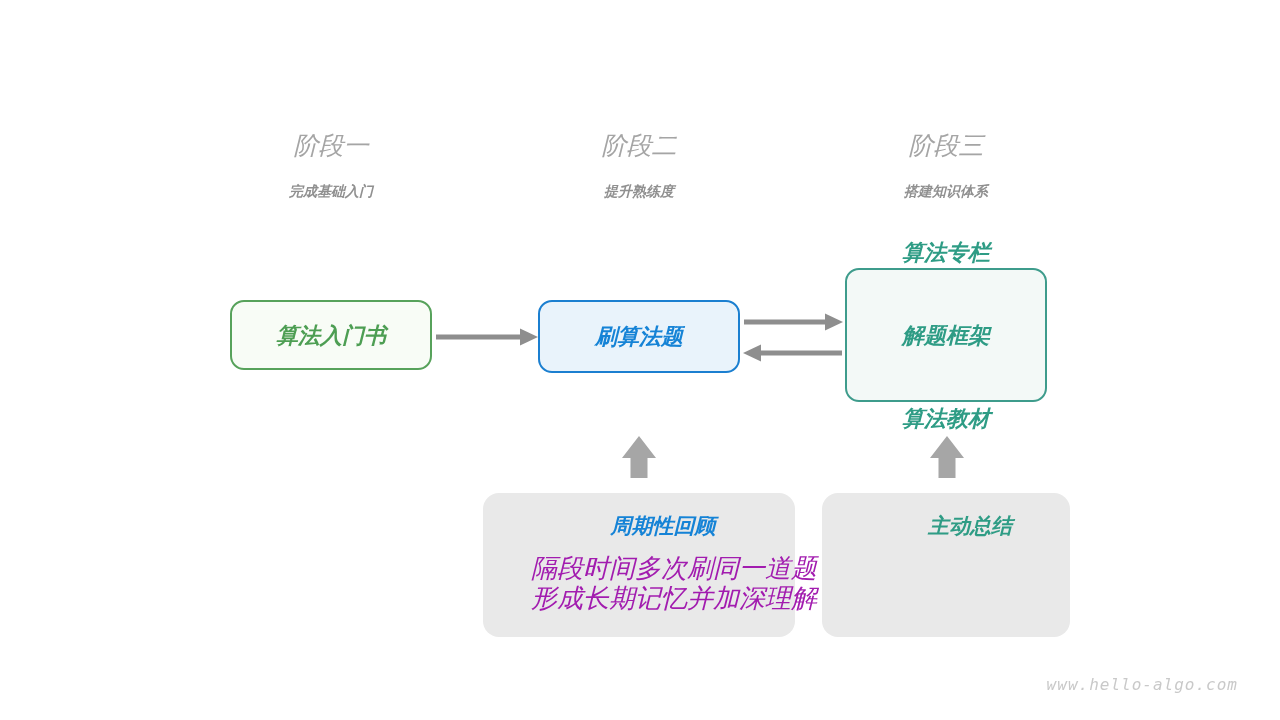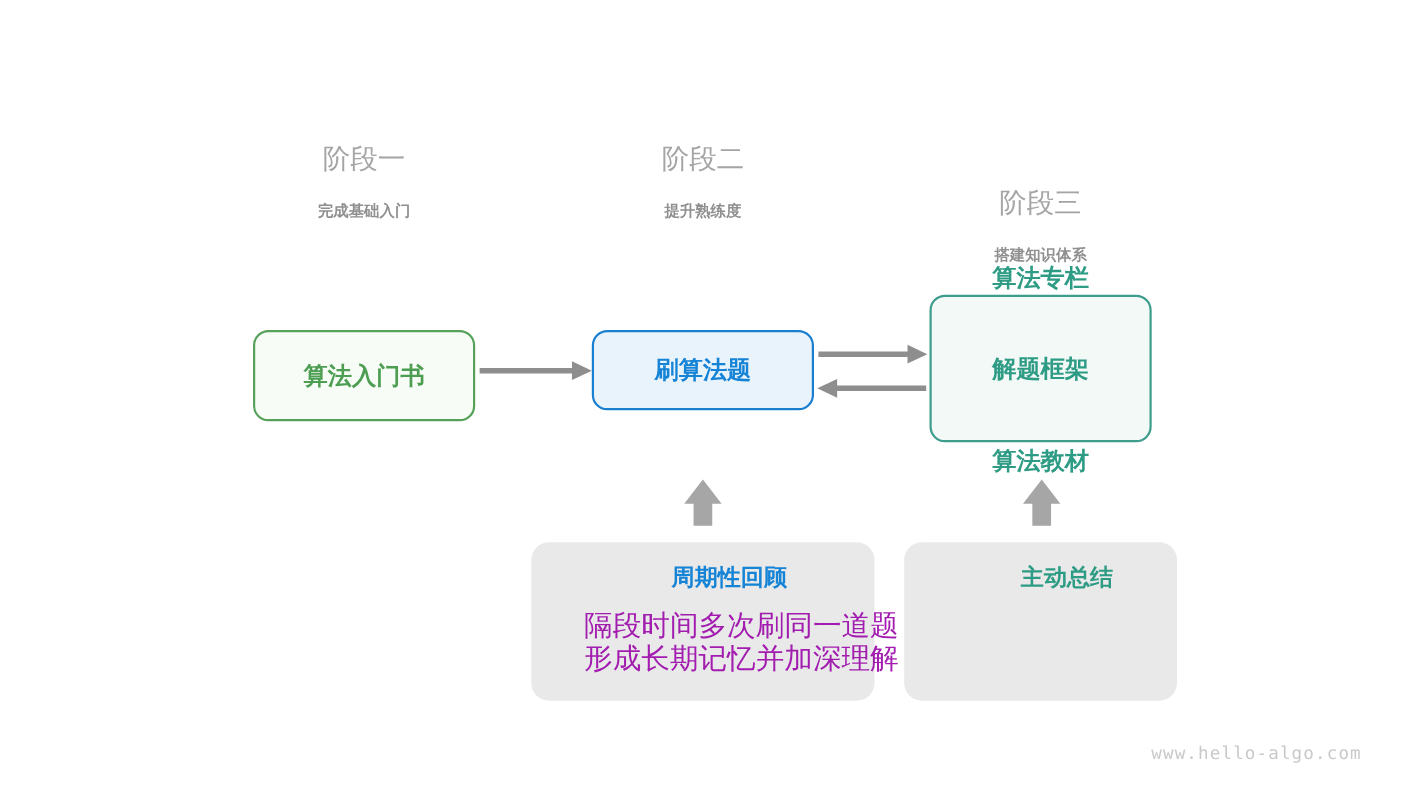--- a/index.html
+++ b/index.html
@@ -3,46 +3,47 @@
 <meta charset="utf-8">
 <style>
   html, body { margin: 0; padding: 0; background: #ffffff; }
   .canvas {
     position: relative;
     width: 1280px;
     height: 720px;
     background: #ffffff;
     font-family: "Liberation Sans", "DejaVu Sans", sans-serif;
     overflow: hidden;
+    font-style: italic;
   }
   
   .stage { position: absolute; transform: translateX(-50%); text-align: center; white-space: nowrap; }
   .stage-label   { font-size: 25px; color: #a5a5a5; font-weight: 400; line-height: 28px; }
   .stage-subtitle{ font-size: 14px; color: #909090; font-weight: 700; line-height: 24px; margin-top: 20px; }
   .stage-1 { left: 331px; top: 131px; }
   .stage-2 { left: 639px; top: 131px; }
-  .stage-3 { left: 946px; top: 131px; margin-top: 40px; }
+  .stage-3 { left: 946px; top: 131px; }
 
   
   .node {
     position: absolute;
     box-sizing: border-box;
     border-radius: 14px;
     border: 2px solid;
     display: flex;
     flex-direction: column;
     align-items: center;
     justify-content: center;
     font-weight: 700;
     font-size: 22px;
     line-height: 35px;
     white-space: nowrap;
     gap: 48px;
   }
-  .node-green { left: 230px; top: 300px; width: 202px; height: 83px;
+  .node-green { left: 230px; top: 300px; width: 202px; height: 70px;
                 border-color: #57a25b; background: #f8fcf6; color: #4d9e53; }
   .node-blue  { left: 538px; top: 300px; width: 202px; height: 73px;
                 border-color: #1b7fd0; background: #e9f3fb; color: #1583d6; align-items: center; }
   .node-teal  { left: 845px; top: 268px; width: 202px; height: 134px;
                 border-color: #3e9c8c; background: #f3f9f7; color: #2e9c85; }
 
   
   .arrows { position: absolute; left: 0; top: 0; width: 1280px; height: 720px; pointer-events: none; }
 
   

